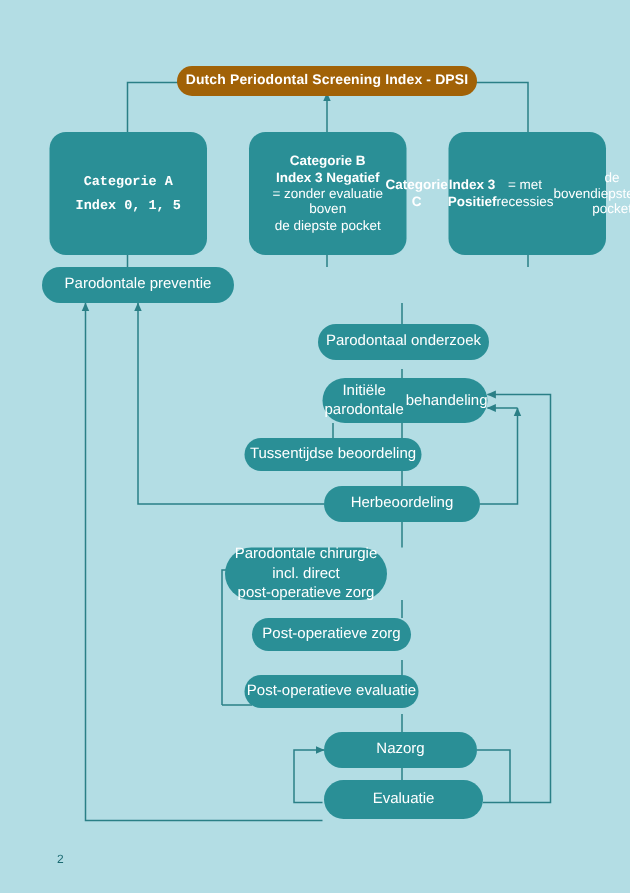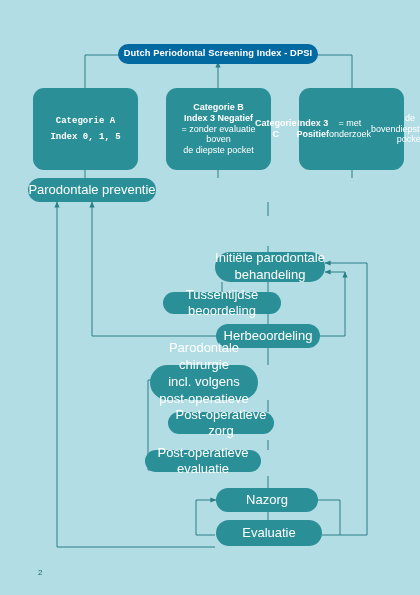--- a/index.html
+++ b/index.html
@@ -19,31 +19,31 @@
     color:#ffffff;
     display:flex;align-items:center;justify-content:center;
     text-align:center;
     box-sizing:border-box;
     line-height:1.22;
     z-index:3;
   }
   .pill{border-radius:999px;}
   .cat{border-radius:11px;}
   .header-pill{
-    background:#0369a1;
+    background:#a16207;
     border-radius:999px;
     font-weight:bold;
     font-size:9.3px;
     letter-spacing:.1px;
     z-index:4;
   }
   .cat{font-size:9px;}
   .cat .ln{display:block;}
   .cat .b{font-weight:bold;}
-  .flow{font-size:13px;}
+  .flow{font-size:10px;}
   .flow.two{line-height:1.3;}
   #pageno{
     position:absolute;left:38px;top:568px;
     font-size:8px;color:#1b6a72;z-index:5;
   }
 </style>
 </head>
 <body>
 
 <div id="stage">
@@ -107,56 +107,59 @@
     <span class="ln b">Categorie B</span>
     <span class="ln b">Index 3 Negatief</span>
     <span class="ln">= zonder evaluatie</span>
     <span class="ln">boven</span>
     <span class="ln">de diepste pocket</span>
   </div>
 
   <div class="node cat" style="left:299px;top:88px;width:105px;height:82px;flex-direction:row;">
     <span class="ln b">Categorie C</span>
     <span class="ln b">Index 3 Positief</span>
-    <span class="ln">= met onderzoek</span>
+    <span class="ln">= met recessies</span>
     <span class="ln">boven</span>
     <span class="ln">de diepste pocket</span>
     <span class="ln b">Index 4</span>
   </div>
 
   <div class="node pill flow" style="left:28px;top:178px;width:128px;height:24px;">
     <span>Parodontale preventie</span>
   </div>
 
 
+  <div class="node pill flow" style="left:212px;top:216px;width:114px;height:24px;">
+    <span>Parodontaal onderzoek</span>
+  </div>
 
-  <div class="node pill flow two" style="left:215px;top:252px;width:110px;height:30px;flex-direction:column;">
+  <div class="node pill flow two" style="left:215px;top:252px;width:110px;height:30px;flex-direction:row;">
     <span>Initiële parodontale</span>
     <span>behandeling</span>
   </div>
 
   <div class="node pill flow" style="left:163px;top:292px;width:118px;height:22px;">
     <span>Tussentijdse beoordeling</span>
   </div>
 
   <div class="node pill flow" style="left:216px;top:324px;width:104px;height:24px;">
     <span>Herbeoordeling</span>
   </div>
 
   <div class="node pill flow two" style="left:150px;top:365px;width:108px;height:35px;flex-direction:column;">
     <span>Parodontale chirurgie</span>
-    <span>incl. volgens</span>
+    <span>incl. direct</span>
     <span>post-operatieve zorg</span>
   </div>
 
   <div class="node pill flow" style="left:168px;top:412px;width:106px;height:22px;">
     <span>Post-operatieve zorg</span>
   </div>
 
-  <div class="node pill flow" style="left:145px;top:450px;width:116px;height:22px;">
+  <div class="node pill flow" style="left:163px;top:450px;width:116px;height:22px;">
     <span>Post-operatieve evaluatie</span>
   </div>
 
   <div class="node pill flow" style="left:216px;top:488px;width:102px;height:24px;">
     <span>Nazorg</span>
   </div>
 
   <div class="node pill flow" style="left:216px;top:520px;width:106px;height:26px;">
     <span>Evaluatie</span>
   </div>

